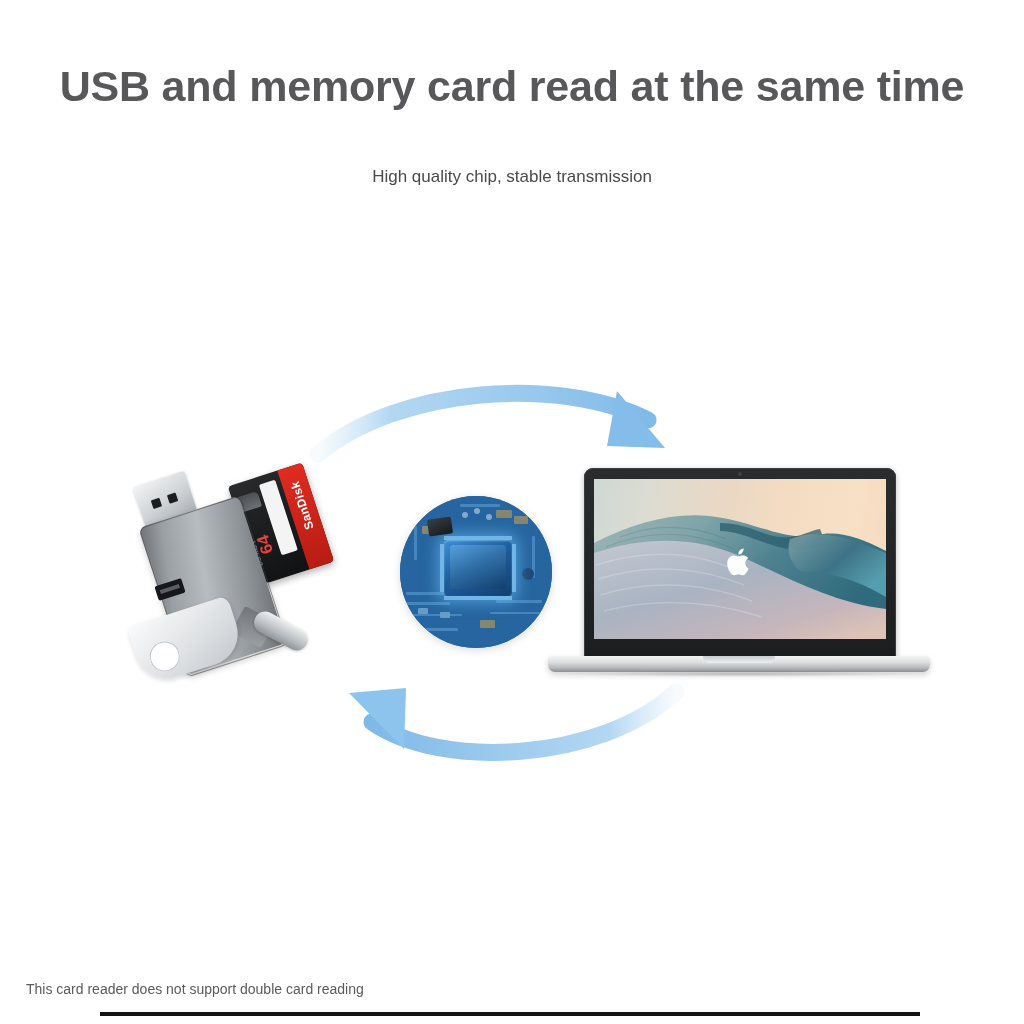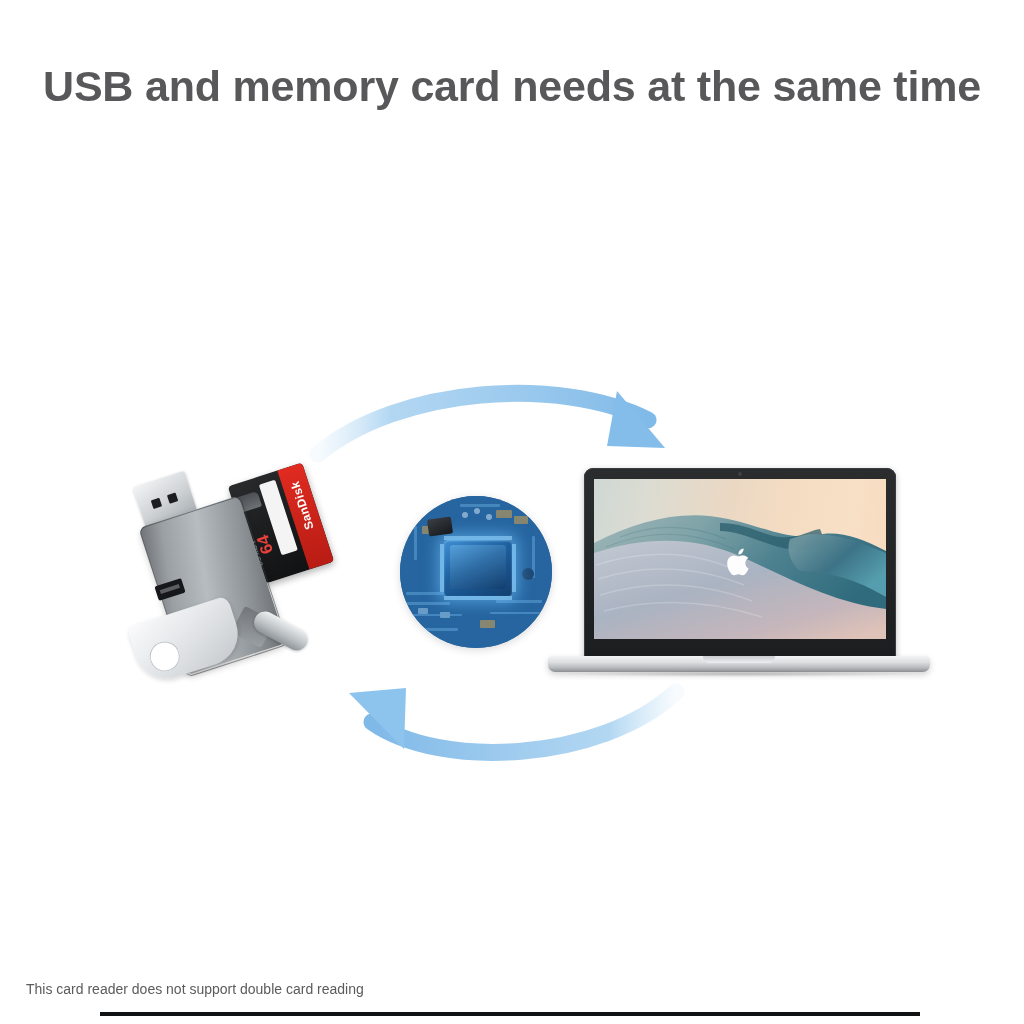--- a/index.html
+++ b/index.html
@@ -465,23 +465,24 @@
     left: 100px;
     top: 1012px;
     width: 820px;
     height: 4px;
     background: #111214;
   }
 </style>
 </head>
 <body>
 
-<div class="headline">USB and memory card needs at the same time</div>
+<div class="headline">USB and memory card read at the same time</div>
 
 <div class="subcopy">
+  <div class="line1">High quality chip, stable transmission</div>
 </div>
 
 <div class="scene">
 
   <svg class="arrow-svg" viewBox="0 0 1024 420">
     <defs>
       <linearGradient id="arrTop" x1="0" y1="0" x2="1" y2="0">
         <stop offset="0" stop-color="#bfdff6" stop-opacity="0.12"></stop>
         <stop offset="0.22" stop-color="#a5d0f0" stop-opacity="0.85"></stop>
         <stop offset="1" stop-color="#80bae8" stop-opacity="1"></stop>

